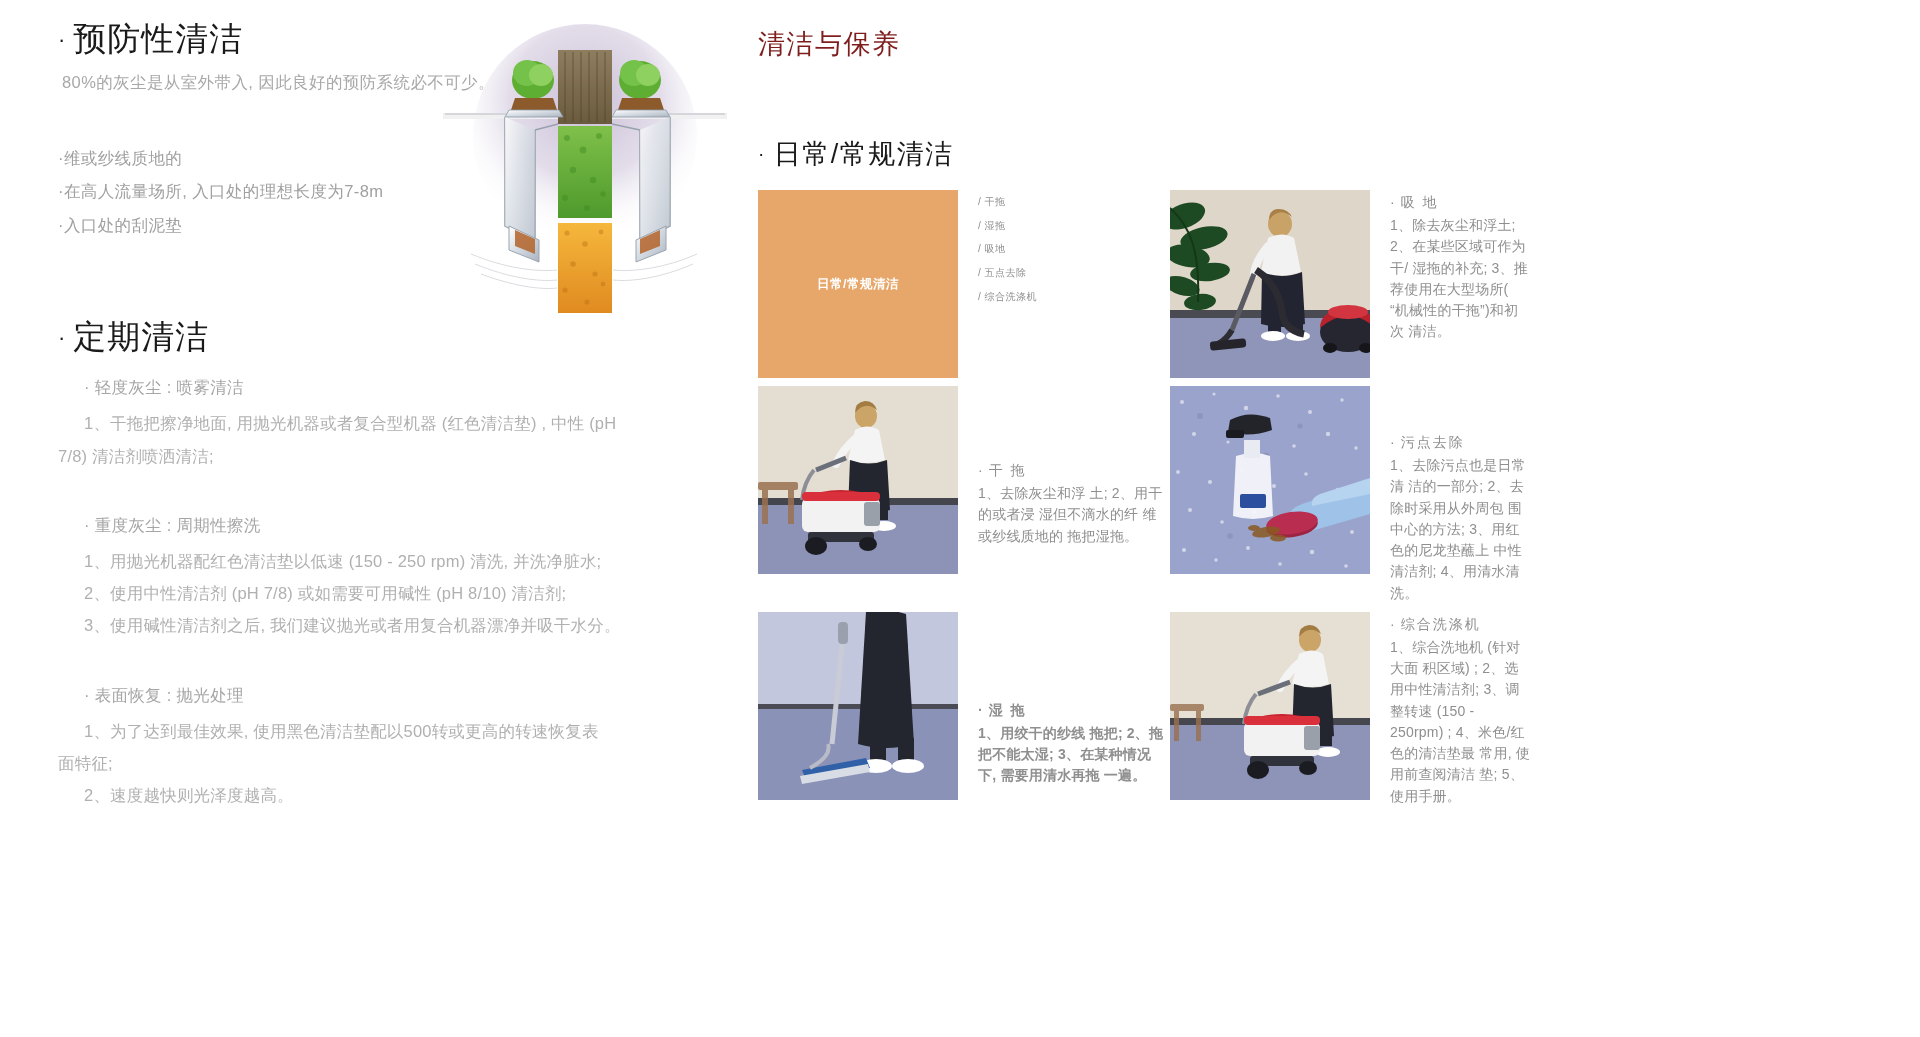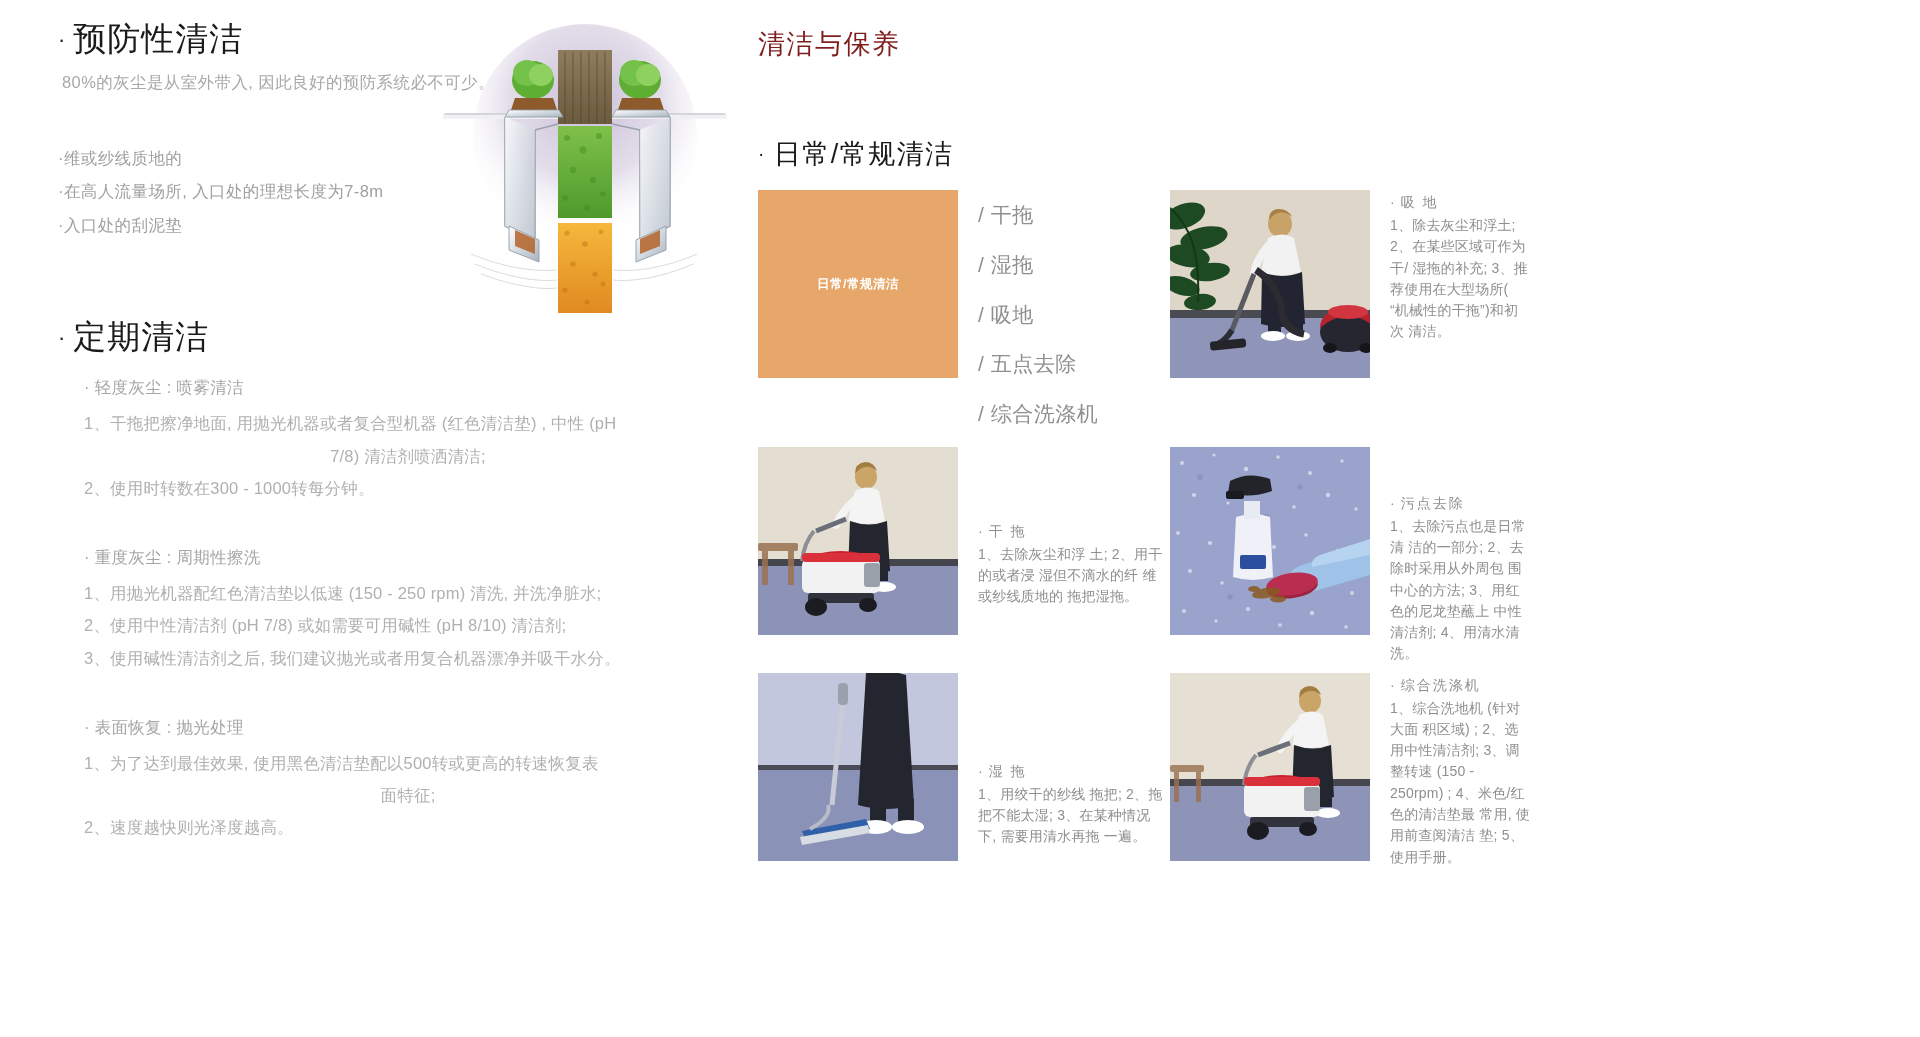--- a/index.html
+++ b/index.html
@@ -35,21 +35,21 @@
   .h1b .dot{font-size:22px;vertical-align:3px;margin-right:7px;}
 
   .sec{margin-top:8px;}
   .sec .lead{
     font-size:16.5px;color:#a6a6a6;letter-spacing:.3px;line-height:1.9;margin:0 0 4px 0;
   }
   .sec p{
     font-size:16.5px;color:#b0b0b0;letter-spacing:.2px;line-height:1.95;
     margin:0;text-indent:26px;
   }
-  .sec p.noind{text-indent:0;text-align:center;}
+  .sec p.noind{text-indent:0;}
   .gap{height:30px;}
 
   
   .illus{position:absolute;left:435px;top:18px;width:300px;height:320px;}
   .illus svg{display:block;}
 
   
   .right-col{position:absolute;left:758px;top:26px;width:1130px;}
   .h2{
     font-size:27px;color:#7f1d1d;font-weight:400;letter-spacing:1.5px;margin:0;
@@ -70,33 +70,33 @@
 
   .orange-box{
     width:200px;height:188px;background:#e8a76a;position:relative;
   }
   .orange-box .lbl{
     position:absolute;left:50%;top:50%;transform:translate(-50%,-50%);
     color:#ffffff;font-size:12.5px;font-weight:bold;letter-spacing:.5px;white-space:nowrap;
   }
 
   .menu-list div{
-    font-size:21px;color:#8f8f8f;line-height:2.37;letter-spacing:.5px;
+    font-size:10px;color:#8f8f8f;line-height:2.37;letter-spacing:.5px;
   }
 
   .cap-title{
     font-size:14px;color:#8f8f8f;letter-spacing:2px;line-height:1.5;margin:0 0 2px 0;
   }
   .cap-title .dot{margin-right:4px;}
   .cap-body{
     font-size:14px;color:#8f8f8f;line-height:1.52;letter-spacing:.2px;margin:0;
   }
 
   .txt-mid{padding-top:74px;}
-  .txt-mid2{padding-top:88px;}
+  .txt-mid2{padding-top:88px;font-weight:bold;}
   .txt-right1{padding-top:2px;}
   .txt-right2{padding-top:2px;margin-top:44px;}
   .txt-right3{padding-top:2px;}
 
   
   .ph{position:absolute;inset:0;}
   .ph svg{display:block;width:100%;height:100%;}
 </style>
 </head>
 <body>
@@ -119,21 +119,20 @@
     <div style="height:72px"></div>
 
     <h1 class="h1b">
       <span class="dot">·</span><span>定期清洁</span>
     </h1>
 
     <div class="sec">
       <p class="lead">· 轻度灰尘 : 喷雾清洁</p>
       <p>1、干拖把擦净地面, 用抛光机器或者复合型机器 (红色清洁垫) , 中性 (pH</p>
       <p class="noind">7/8) 清洁剂喷洒清洁;</p>
-      <p>2、使用时转数在300 - 1000转每分钟。</p>
     </div>
 
     <div class="gap"></div>
 
     <div class="sec">
       <p class="lead">· 重度灰尘 : 周期性擦洗</p>
       <p>1、用抛光机器配红色清洁垫以低速 (150 - 250 rpm) 清洗, 并洗净脏水;</p>
       <p>2、使用中性清洁剂 (pH 7/8) 或如需要可用碱性 (pH 8/10) 清洁剂;</p>
       <p>3、使用碱性清洁剂之后, 我们建议抛光或者用复合机器漂净并吸干水分。</p>
     </div>

